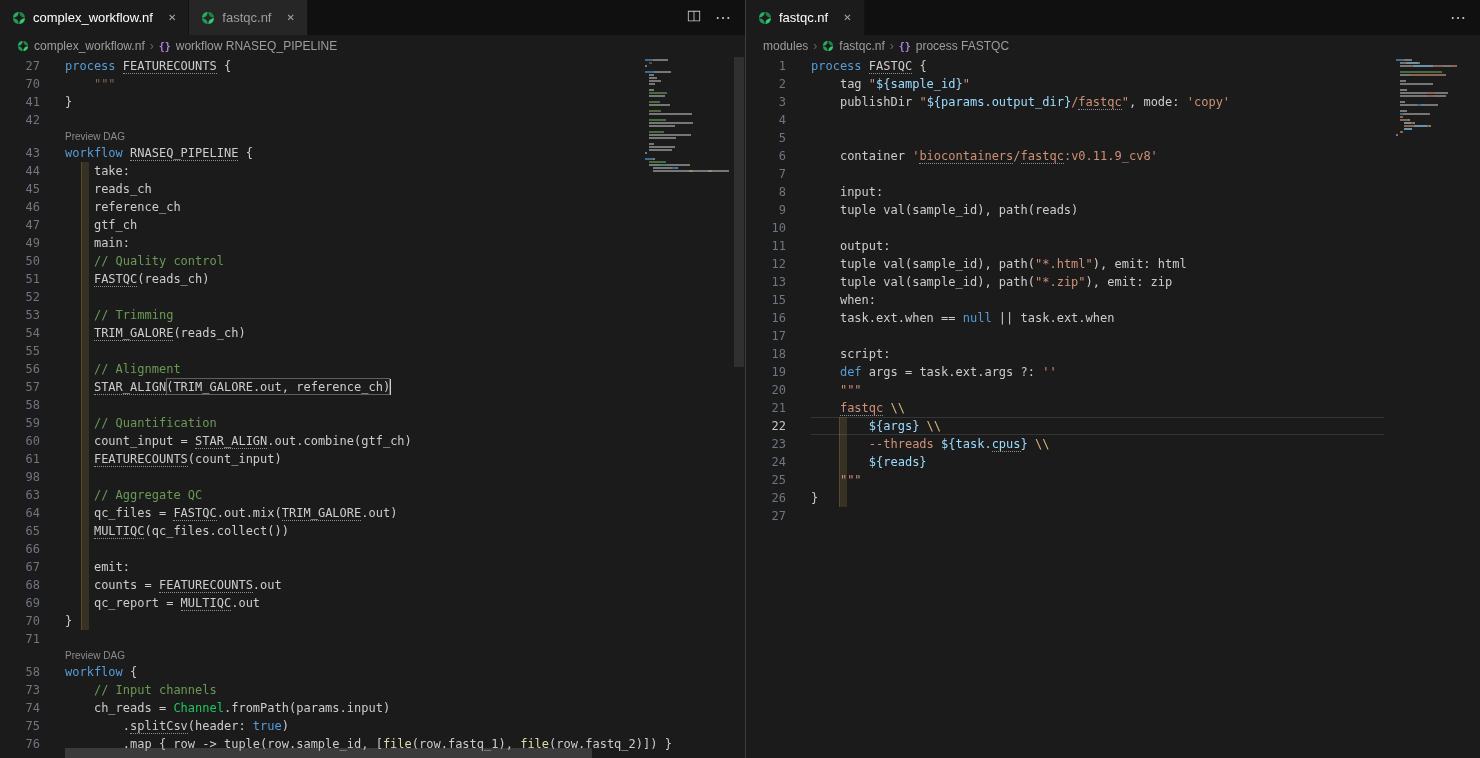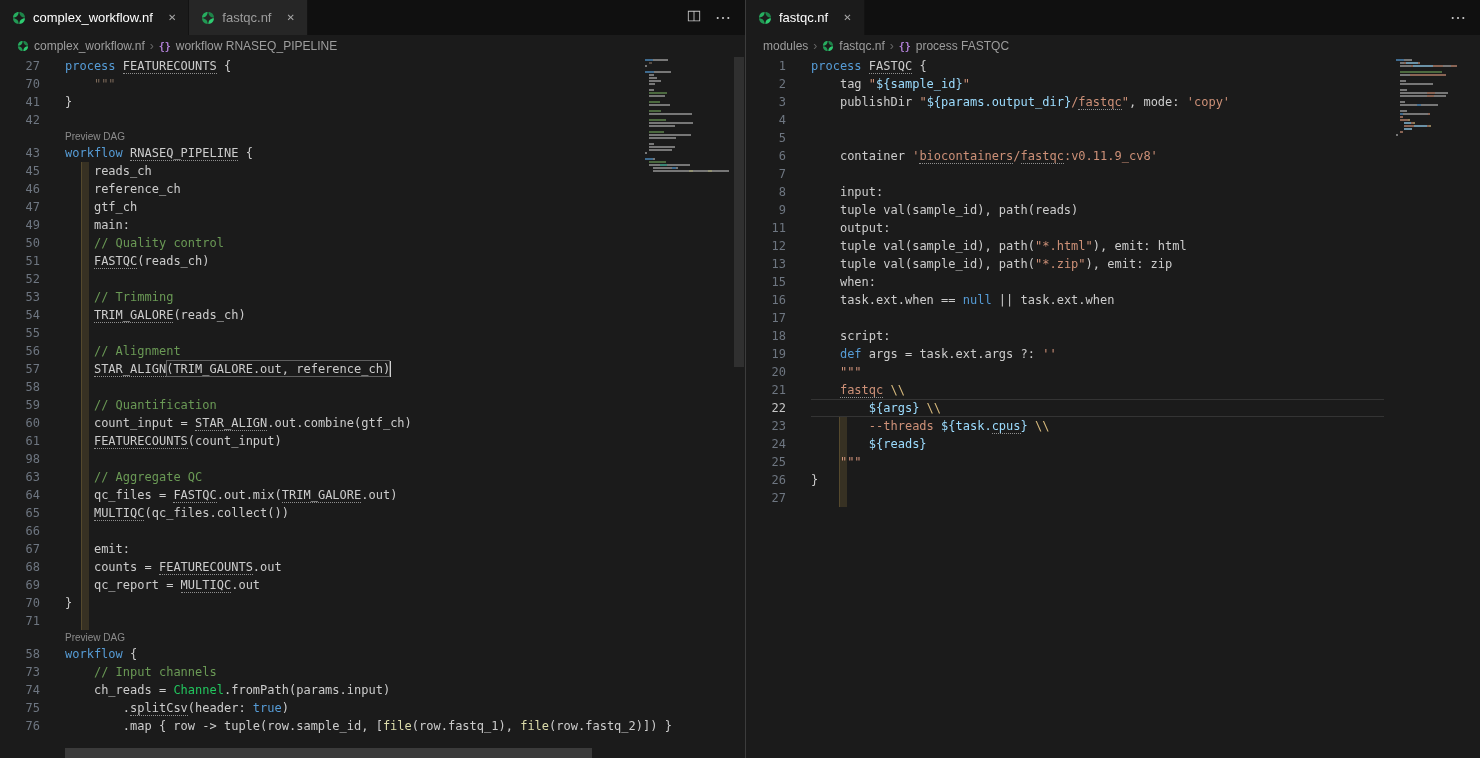--- a/index.html
+++ b/index.html
@@ -125,20 +125,24 @@
           <div class="code-row">
             <span class="gutter">42</span>
             <span class="content"></span>
           </div>
           <div class="lens-row"><span class="lens-text">Preview DAG</span></div>
           <div class="code-row">
             <span class="gutter">43</span>
             <span class="content"><span class="tk-k">workflow </span><span class="tk-p u">RNASEQ_PIPELINE</span><span class="tk-p"> {</span></span>
           </div>
           <div class="code-row">
+            <span class="gutter">44</span>
+            <span class="content"><span>    </span><span class="tk-p">take:</span></span>
+          </div>
+          <div class="code-row">
             <span class="gutter">45</span>
             <span class="content"><span>    </span><span class="tk-p">reads_ch</span></span>
           </div>
           <div class="code-row">
             <span class="gutter">46</span>
             <span class="content"><span>    </span><span class="tk-p">reference_ch</span></span>
           </div>
           <div class="code-row">
             <span class="gutter">47</span>
             <span class="content"><span>    </span><span class="tk-p">gtf_ch</span></span>
@@ -492,20 +496,24 @@
           </div>
           <div class="code-row">
             <span class="gutter">8</span>
             <span class="content"><span>    </span><span class="tk-p">input:</span></span>
           </div>
           <div class="code-row">
             <span class="gutter">9</span>
             <span class="content"><span>    </span><span class="tk-p">tuple val(sample_id), path(reads)</span></span>
           </div>
           <div class="code-row">
+            <span class="gutter">10</span>
+            <span class="content"></span>
+          </div>
+          <div class="code-row">
             <span class="gutter">11</span>
             <span class="content"><span>    </span><span class="tk-p">output:</span></span>
           </div>
           <div class="code-row">
             <span class="gutter">12</span>
             <span class="content"><span>    </span><span class="tk-p">tuple val(sample_id), path(</span><span class="tk-s">"*.html"</span><span class="tk-p">), emit: html</span></span>
           </div>
           <div class="code-row">
             <span class="gutter">13</span>
             <span class="content"><span>    </span><span class="tk-p">tuple val(sample_id), path(</span><span class="tk-s">"*.zip"</span><span class="tk-p">), emit: zip</span></span>

